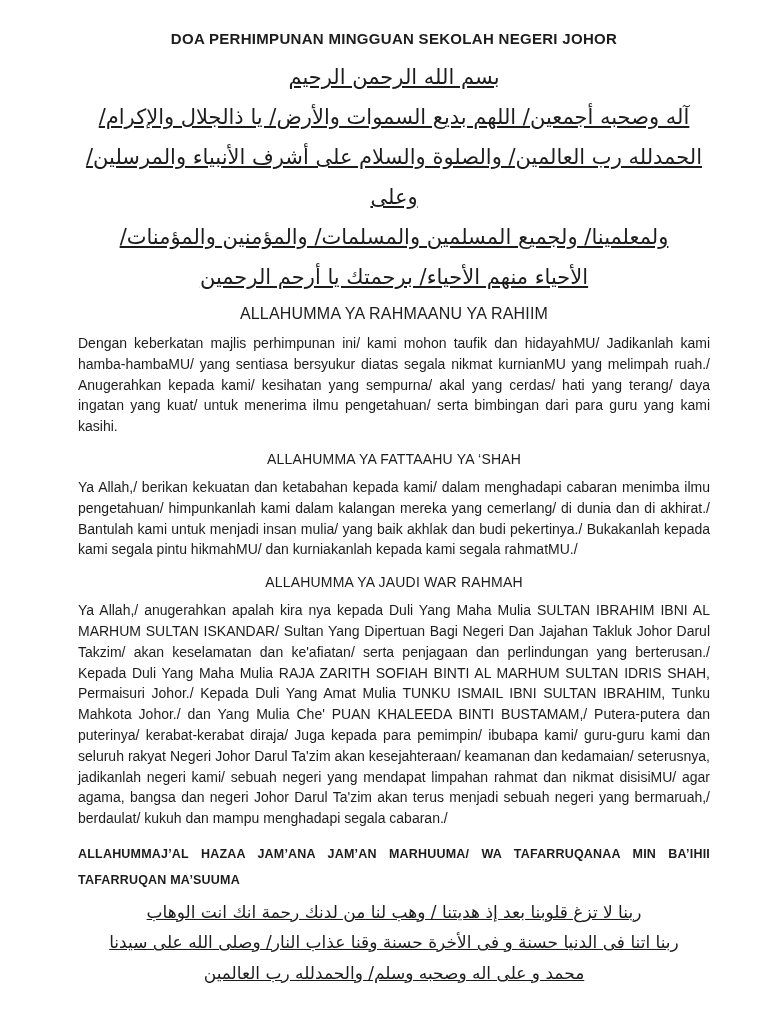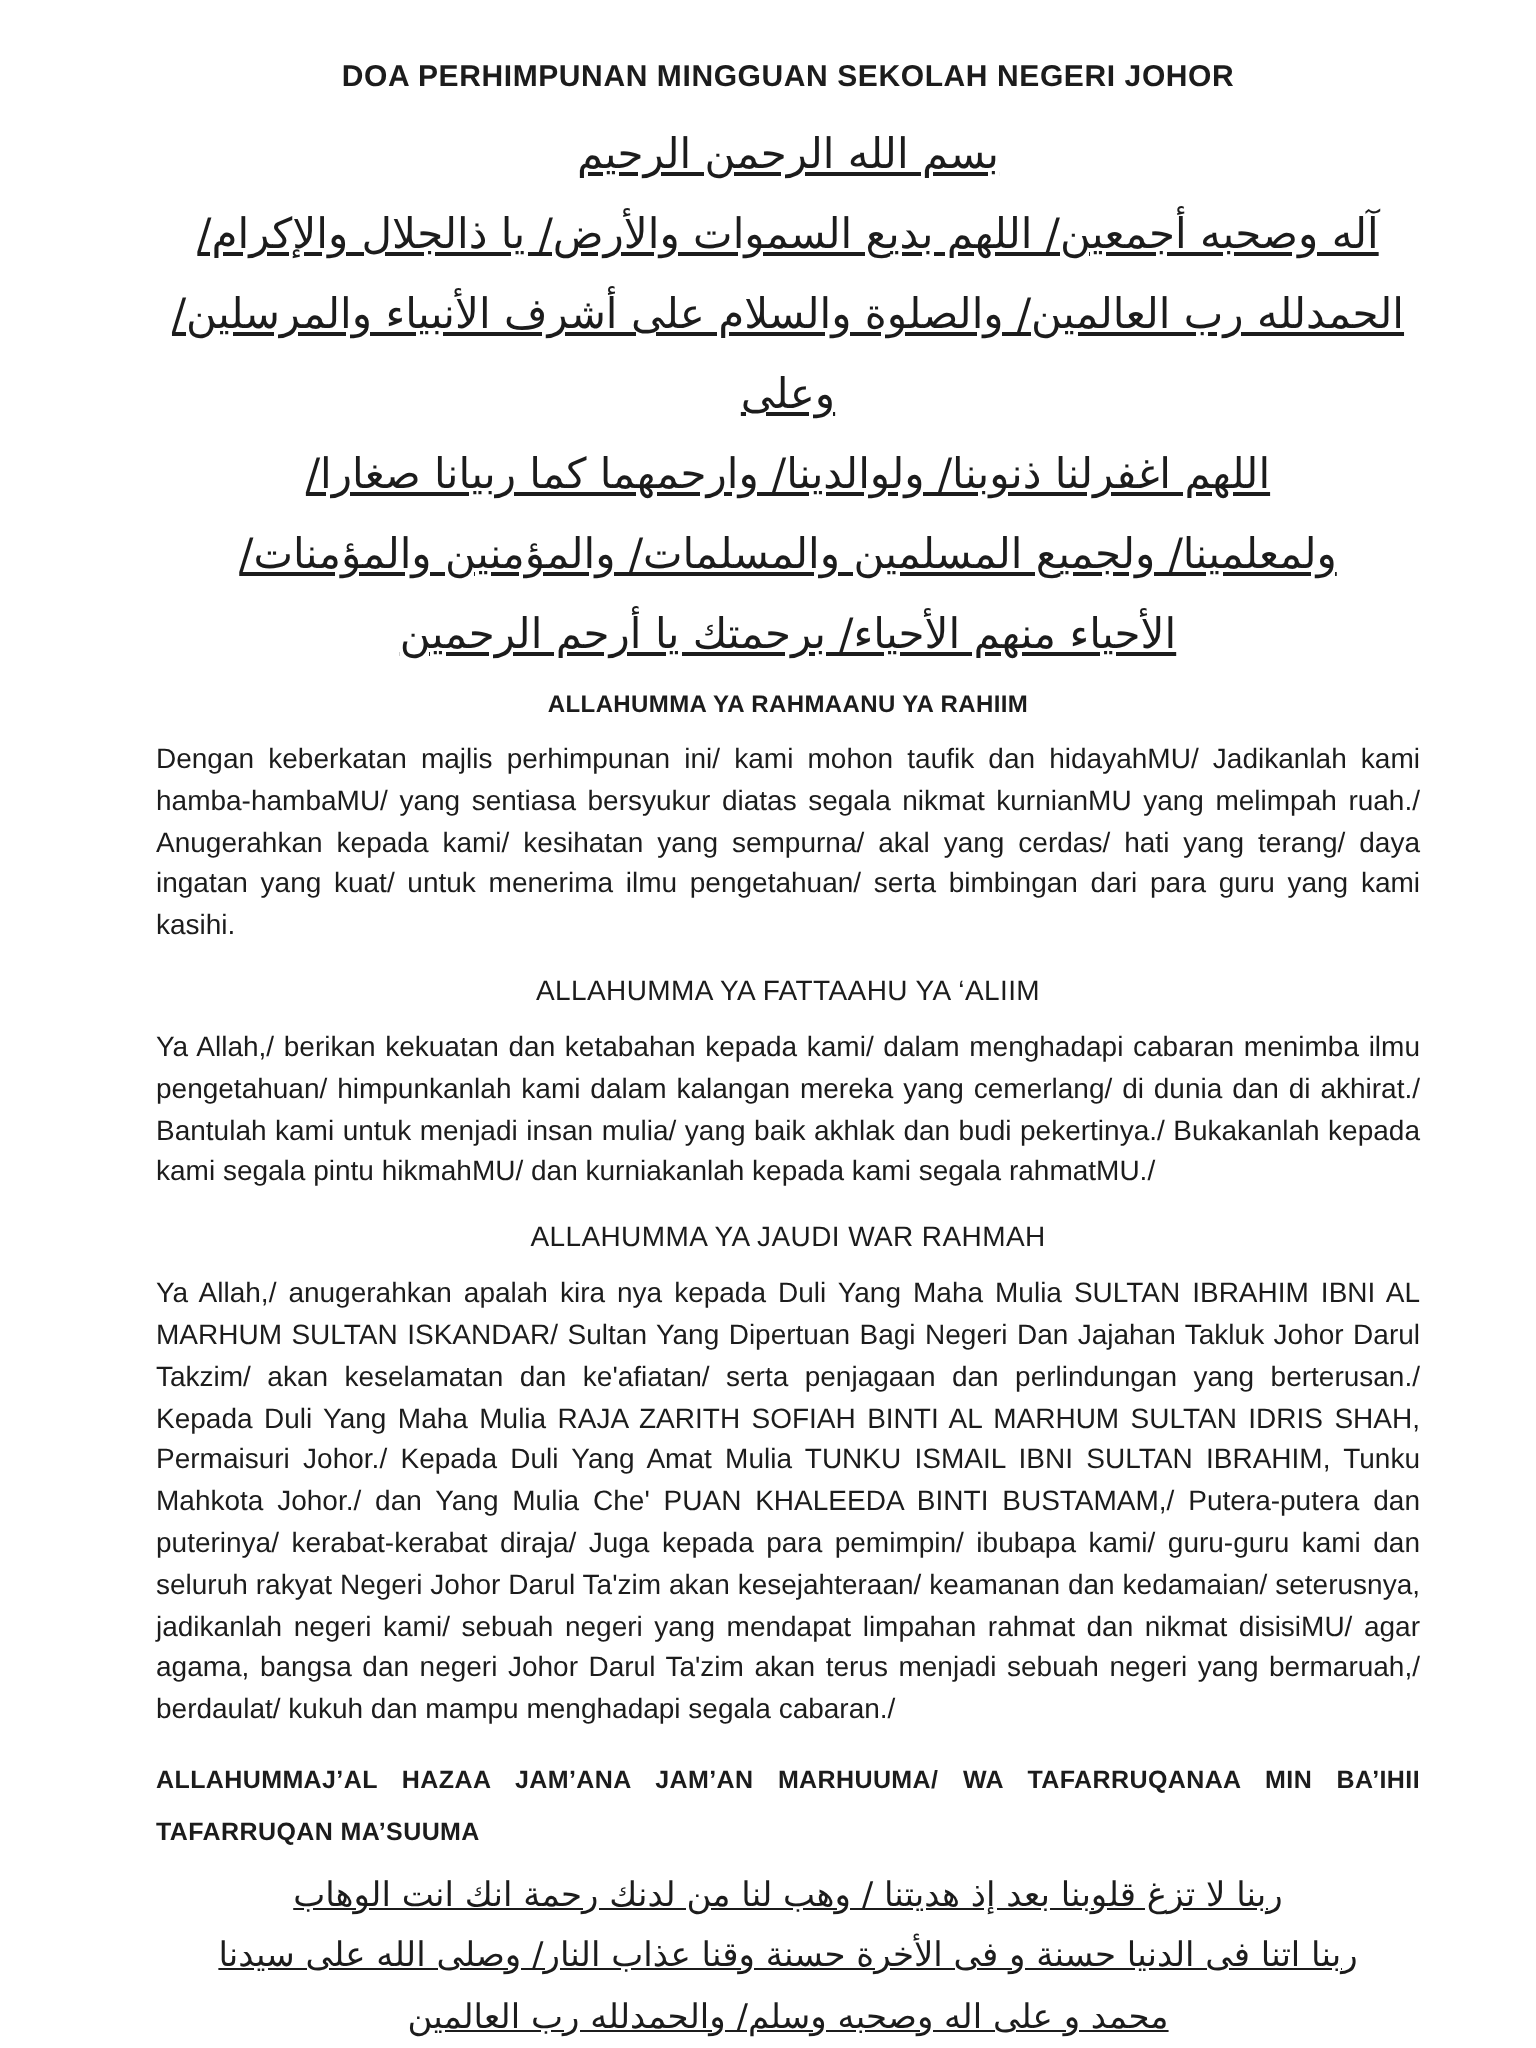--- a/index.html
+++ b/index.html
@@ -38,22 +38,22 @@
     line-height: 40px;
   }
   .section-heading {
     text-align: center;
     font-size: 14px;
     font-weight: normal;
     margin: 14px 0 10px 0;
     letter-spacing: 0.2px;
   }
   .section-heading.bold-head {
-    font-size: 12px;
-    font-weight: bold;
+    font-size: 16px;
+    font-weight: normal;
     margin-top: 8px;
   }
   .para {
     font-size: 14px;
     line-height: 20.8px;
     text-align: justify;
     margin: 0;
   }
   .closing-heading {
     font-size: 12.5px;
@@ -77,32 +77,31 @@
 <body>
 
 <div class="page">
 
   <h1 class="doc-title">DOA PERHIMPUNAN MINGGUAN SEKOLAH NEGERI JOHOR</h1>
 
   <div class="arabic arabic-opening">
     <p class="bismillah a-line">بسم الله الرحمن الرحيم</p>
     <div class="a-line">آله وصحبه أجمعين/ اللهم بديع السموات والأرض/ يا ذالجلال والإكرام/</div>
     <div class="a-line">الحمدلله رب العالمين/ والصلوة والسلام على أشرف الأنبياء والمرسلين/ وعلى</div>
-    <div class="a-line">اللهم اغفرلنا ذنوبنا/ ولوالدينا/ وارحمهما كما ربيانا صغارا/</div>
     <div class="a-line">ولمعلمينا/ ولجميع المسلمين والمسلمات/ والمؤمنين والمؤمنات/</div>
     <div class="a-line">الأحياء منهم الأحياء/ برحمتك يا أرحم الرحمين</div>
   </div>
 
   <div>
     <h2 class="section-heading bold-head">ALLAHUMMA YA RAHMAANU YA RAHIIM</h2>
     <p class="para">Dengan keberkatan majlis perhimpunan ini/ kami mohon taufik dan hidayahMU/ Jadikanlah kami hamba-hambaMU/ yang sentiasa bersyukur diatas segala nikmat kurnianMU yang melimpah ruah./ Anugerahkan kepada kami/ kesihatan yang sempurna/ akal yang cerdas/ hati yang terang/ daya ingatan yang kuat/ untuk menerima ilmu pengetahuan/ serta bimbingan dari para guru yang kami kasihi.</p>
   </div>
 
   <div>
-    <h2 class="section-heading">ALLAHUMMA YA FATTAAHU YA ‘ALIIM</h2>
+    <h2 class="section-heading">ALLAHUMMA YA FATTAAHU YA ‘SHAH</h2>
     <p class="para">Ya Allah,/ berikan kekuatan dan ketabahan kepada kami/ dalam menghadapi cabaran menimba ilmu pengetahuan/ himpunkanlah kami dalam kalangan mereka yang cemerlang/ di dunia dan di akhirat./ Bantulah kami untuk menjadi insan mulia/ yang baik akhlak dan budi pekertinya./ Bukakanlah kepada kami segala pintu hikmahMU/ dan kurniakanlah kepada kami segala rahmatMU./</p>
   </div>
 
   <div>
     <h2 class="section-heading">ALLAHUMMA YA JAUDI WAR RAHMAH</h2>
     <p class="para">Ya Allah,/ anugerahkan apalah kira nya kepada Duli Yang Maha Mulia SULTAN IBRAHIM IBNI AL MARHUM SULTAN ISKANDAR/ Sultan Yang Dipertuan Bagi Negeri Dan Jajahan Takluk Johor Darul Takzim/ akan keselamatan dan ke'afiatan/ serta penjagaan dan perlindungan yang berterusan./ Kepada Duli Yang Maha Mulia RAJA ZARITH SOFIAH BINTI AL MARHUM SULTAN IDRIS SHAH, Permaisuri Johor./ Kepada Duli Yang Amat Mulia TUNKU ISMAIL IBNI SULTAN IBRAHIM, Tunku Mahkota Johor./ dan Yang Mulia Che' PUAN KHALEEDA BINTI BUSTAMAM,/ Putera-putera dan puterinya/ kerabat-kerabat diraja/ Juga kepada para pemimpin/ ibubapa kami/ guru-guru kami dan seluruh rakyat Negeri Johor Darul Ta'zim akan kesejahteraan/ keamanan dan kedamaian/ seterusnya, jadikanlah negeri kami/ sebuah negeri yang mendapat limpahan rahmat dan nikmat disisiMU/ agar agama, bangsa dan negeri Johor Darul Ta'zim akan terus menjadi sebuah negeri yang bermaruah,/ berdaulat/ kukuh dan mampu menghadapi segala cabaran./</p>
   </div>
 
   <div>
     <p class="closing-heading">ALLAHUMMAJ’AL HAZAA JAM’ANA JAM’AN MARHUUMA/ WA TAFARRUQANAA MIN BA’IHII TAFARRUQAN MA’SUUMA</p>

